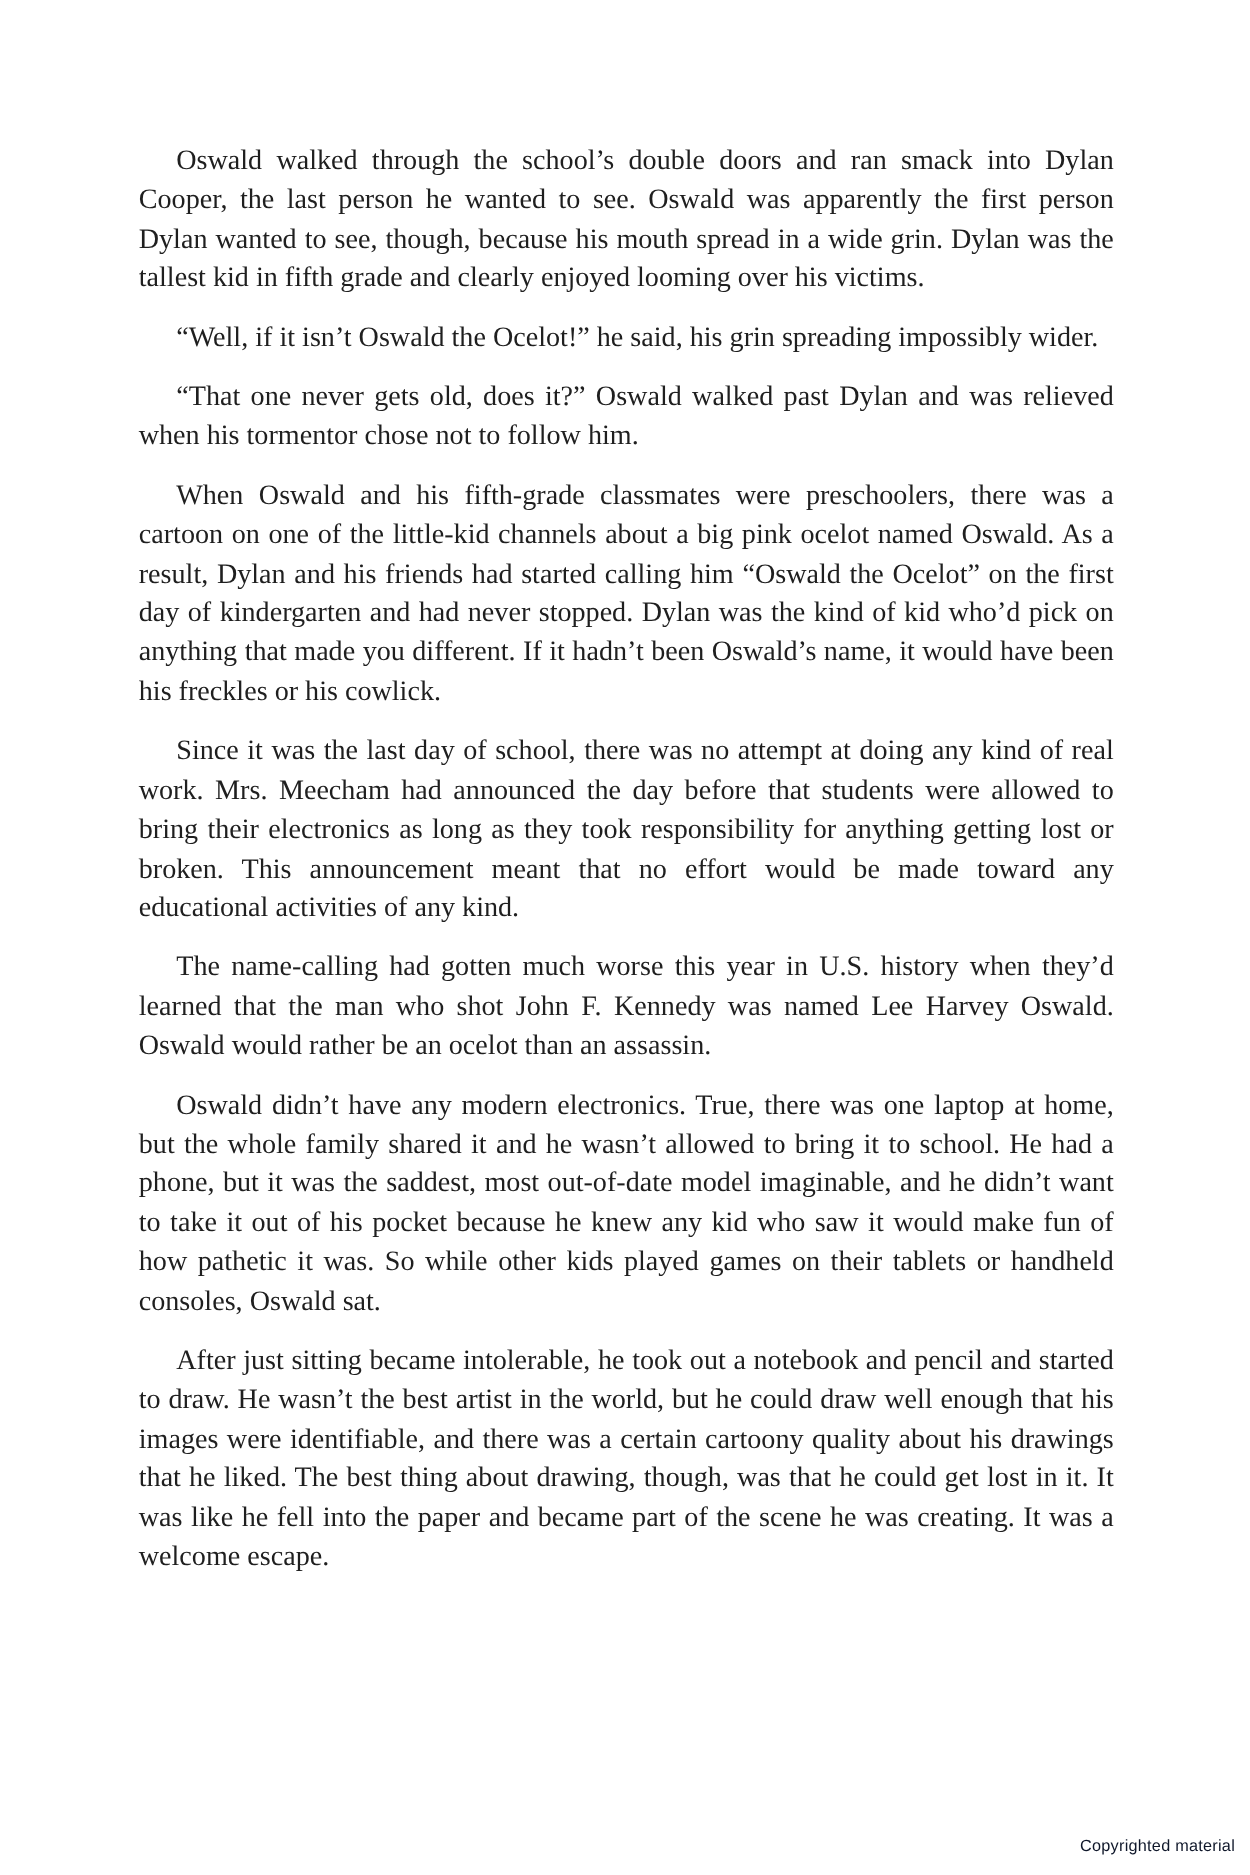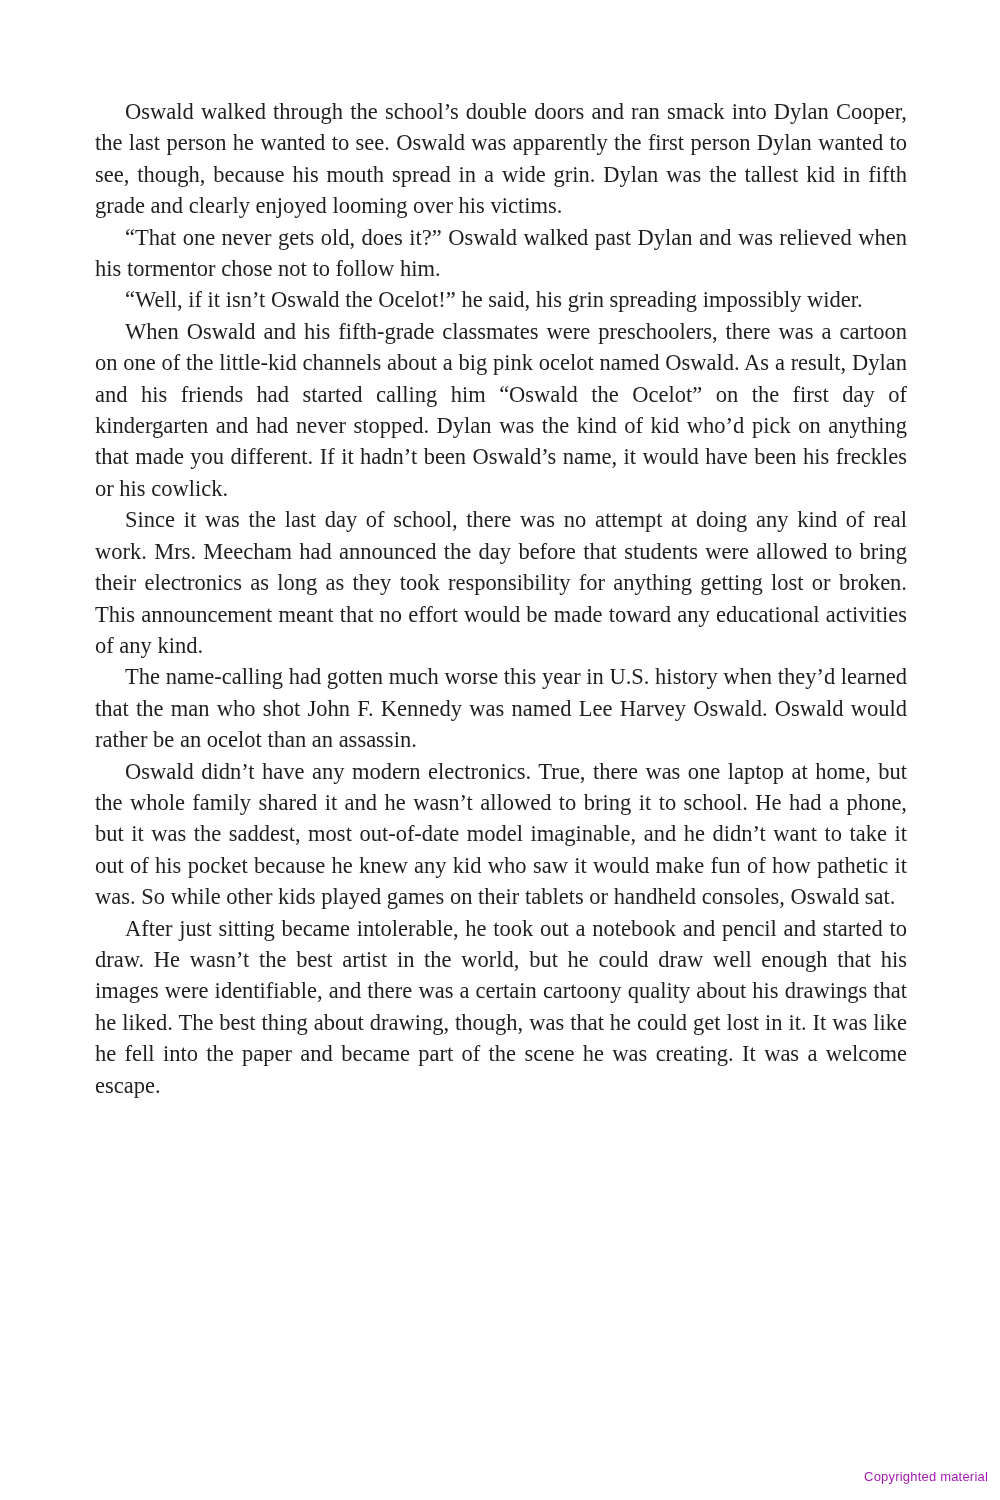--- a/index.html
+++ b/index.html
@@ -19,42 +19,42 @@
     position: absolute;
     top: 96px;
     left: 95px;
     width: 812px;
     color: #1f1f1f;
     font-size: 22.5px;
     line-height: 31.4px;
     text-align: justify;
   }
   .text-block p {
-    margin: 0;
+    margin: 16px;
     padding: 0;
     text-indent: 30px;
   }
   .copyright {
     position: absolute;
     right: 12px;
     bottom: 16px;
     font-family: "Liberation Sans", sans-serif;
     font-size: 13px;
-    color: #a21caf;
+    color: #0f172a;
     letter-spacing: 0.2px;
   }
 </style>
 </head>
 <body>
 
 <div class="page">
   <div class="text-block">
     <p>Oswald walked through the school’s double doors and ran smack into Dylan Cooper, the last person he wanted to see. Oswald was apparently the first person Dylan wanted to see, though, because his mouth spread in a wide grin. Dylan was the tallest kid in fifth grade and clearly enjoyed looming over his victims.</p>
+    <p>“Well, if it isn’t Oswald the Ocelot!” he said, his grin spreading impossibly wider.</p>
     <p>“That one never gets old, does it?” Oswald walked past Dylan and was relieved when his tormentor chose not to follow him.</p>
-    <p>“Well, if it isn’t Oswald the Ocelot!” he said, his grin spreading impossibly wider.</p>
     <p>When Oswald and his fifth-grade classmates were preschoolers, there was a cartoon on one of the little-kid channels about a big pink ocelot named Oswald. As a result, Dylan and his friends had started calling him “Oswald the Ocelot” on the first day of kindergarten and had never stopped. Dylan was the kind of kid who’d pick on anything that made you different. If it hadn’t been Oswald’s name, it would have been his freckles or his cowlick.</p>
     <p>Since it was the last day of school, there was no attempt at doing any kind of real work. Mrs. Meecham had announced the day before that students were allowed to bring their electronics as long as they took responsibility for anything getting lost or broken. This announcement meant that no effort would be made toward any educational activities of any kind.</p>
     <p>The name-calling had gotten much worse this year in U.S. history when they’d learned that the man who shot John F. Kennedy was named Lee Harvey Oswald. Oswald would rather be an ocelot than an assassin.</p>
     <p>Oswald didn’t have any modern electronics. True, there was one laptop at home, but the whole family shared it and he wasn’t allowed to bring it to school. He had a phone, but it was the saddest, most out-of-date model imaginable, and he didn’t want to take it out of his pocket because he knew any kid who saw it would make fun of how pathetic it was. So while other kids played games on their tablets or handheld consoles, Oswald sat.</p>
     <p>After just sitting became intolerable, he took out a notebook and pencil and started to draw. He wasn’t the best artist in the world, but he could draw well enough that his images were identifiable, and there was a certain cartoony quality about his drawings that he liked. The best thing about drawing, though, was that he could get lost in it. It was like he fell into the paper and became part of the scene he was creating. It was a welcome escape.</p>
   </div>
   <div class="copyright">Copyrighted material</div>
 </div>
 
 </body></html>

